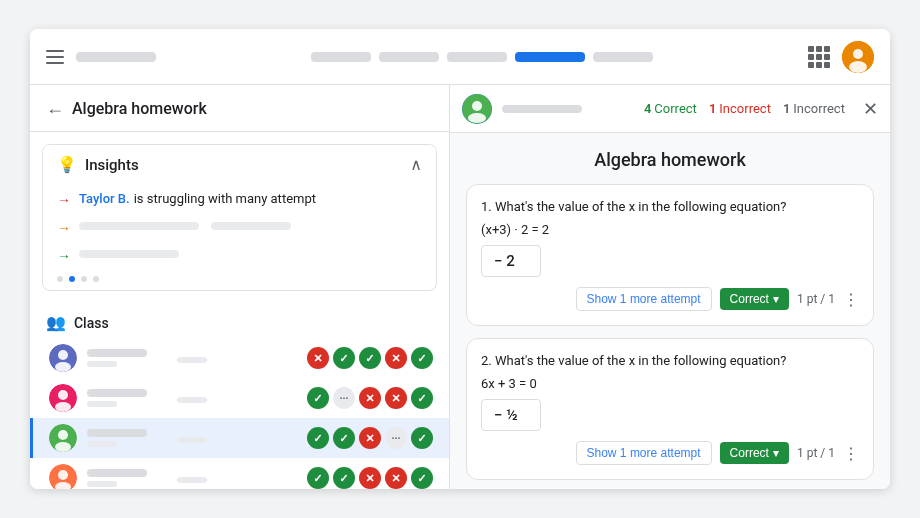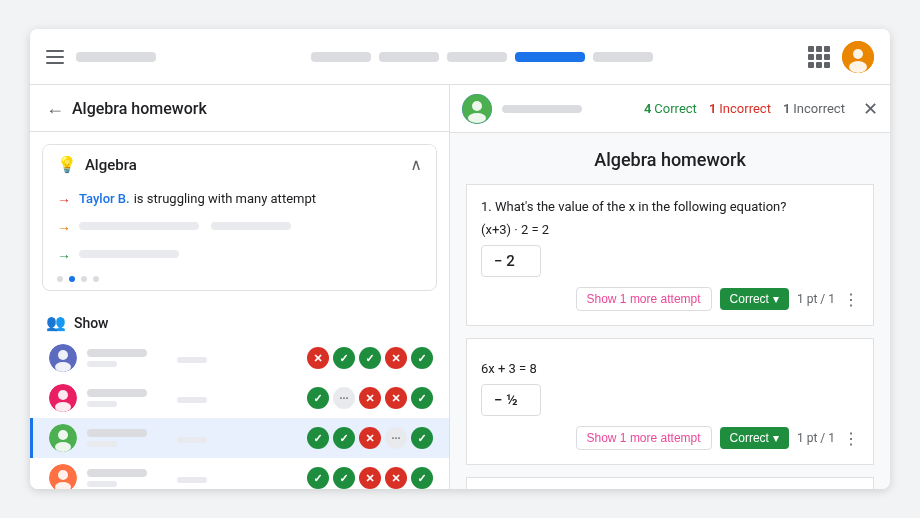--- a/index.html
+++ b/index.html
@@ -373,21 +373,21 @@
       font-size: 18px;
       font-weight: 500;
       color: #202124;
       text-align: center;
       margin-bottom: 14px;
     }
 
     .question-card {
       background: #fff;
       border: 1px solid #e0e0e0;
-      border-radius: 0;
+      border-radius: 12px;
       padding: 14px;
       margin-bottom: 12px;
     }
     .question-text {
       font-size: 13px;
       color: #202124;
       margin-bottom: 6px;
     }
     .equation-text {
       font-size: 13px;
@@ -411,21 +411,21 @@
       align-items: center;
       justify-content: flex-end;
       gap: 8px;
     }
     .show-attempt-btn {
       border: 1px solid #dadce0;
       background: #fff;
       border-radius: 4px;
       padding: 4px 10px;
       font-size: 12px;
-      color: #ec4899;
+      color: #3b82f6;
       cursor: pointer;
     }
     .correct-btn {
       background: #1e8e3e;
       color: white;
       border: none;
       border-radius: 4px;
       padding: 4px 10px;
       font-size: 12px;
       cursor: pointer;
@@ -490,21 +490,21 @@
 
       <div class="assignment-header">
         <span class="back-arrow">←</span>
         <span class="assignment-title">Algebra homework</span>
       </div>
 
       <div class="insights-section">
         <div class="insights-header">
           <div class="insights-header-left">
             <span class="bulb-icon">💡</span>
-            <span class="insights-title">Algebra</span>
+            <span class="insights-title">Insights</span>
           </div>
           <span class="chevron-up">∧</span>
         </div>
         <div class="insight-row">
           <span class="arrow-icon arrow-red">→</span>
           <span class="insight-text">
             <span class="insight-name">Taylor B.</span>
             <span> is struggling with many attempt</span>
           </span>
         </div>
@@ -521,21 +521,21 @@
           <div class="footer-dot"></div>
           <div class="footer-dot active"></div>
           <div class="footer-dot"></div>
           <div class="footer-dot"></div>
         </div>
       </div>
 
       <div class="class-section">
         <div class="class-header">
           <span class="class-icon">👥</span>
-          <span class="class-title">Show</span>
+          <span class="class-title">Class</span>
         </div>
 
         <div class="student-row">
           <div class="student-avatar">
             <svg width="28" height="28">
                 <circle cx="14" cy="14" r="14" fill="#5c6bc0"></circle>
                 <circle cx="14" cy="11" r="5" fill="#fff" opacity="0.9"></circle>
                 <ellipse cx="14" cy="23" rx="8" ry="5" fill="#fff" opacity="0.9"></ellipse>
               </svg>
           </div>
@@ -663,21 +663,24 @@
             <button class="correct-btn">
               <span>Correct</span>
               <span>▾</span>
             </button>
             <span class="points-text">1 pt / 1</span>
             <span class="more-vert">⋮</span>
           </div>
         </div>
 
         <div class="question-card">
-          <div class="equation-text">6x + 3 = 8</div>
+          <div class="question-text">
+            <span>2.</span> <span>What's the value of the x in the following equation?</span>
+          </div>
+          <div class="equation-text">6x + 3 = 0</div>
           <div class="answer-box">− ½</div>
           <div class="question-footer">
             <button class="show-attempt-btn">Show 1 more attempt</button>
             <button class="correct-btn">
               <span>Correct</span>
               <span>▾</span>
             </button>
             <span class="points-text">1 pt / 1</span>
             <span class="more-vert">⋮</span>
           </div>

